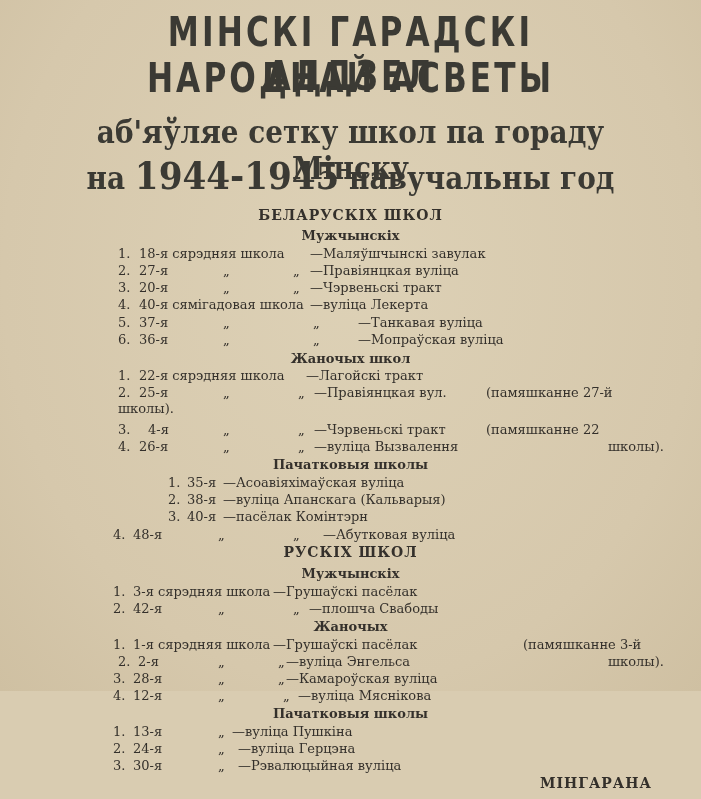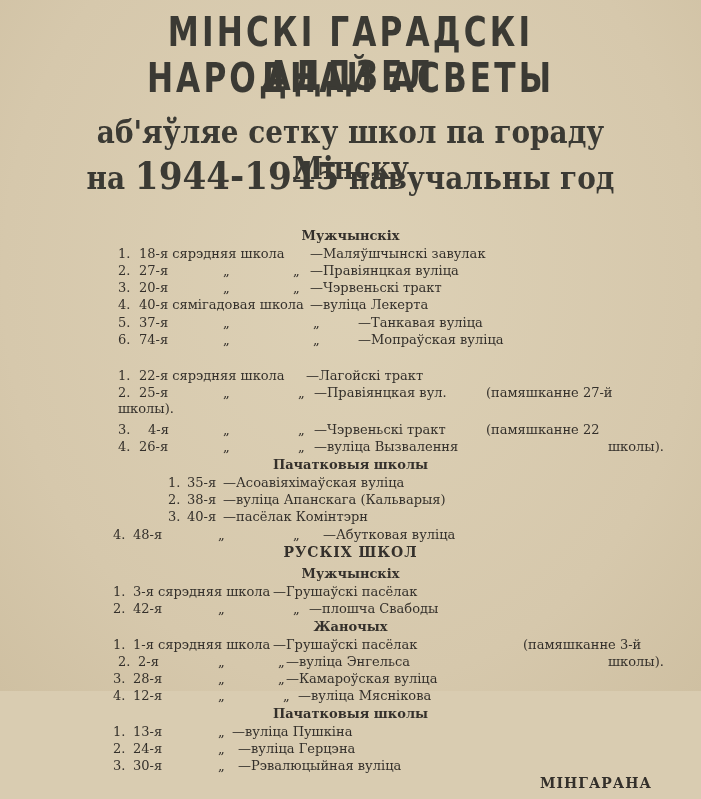--- a/index.html
+++ b/index.html
@@ -35,20 +35,21 @@
   <div class="h1" style="top:10px;">МІНСКІ ГАРАДСКІ АДДЗЕЛ</div>
   <div class="h1" style="top:56px;">НАРОДНАЙ АСВЕТЫ</div>
 
   <div class="h2" style="top:114px;">аб'яўляе сетку школ па гораду Мінску</div>
   <div class="h2" style="top:158px;">
     <span>на</span>
     <span class="yr">1944-1945</span>
     <span>навучальны год</span>
   </div>
 
+  <div class="sec" style="top:206px;">БЕЛАРУСКІХ ШКОЛ</div>
   <div class="sub" style="top:227px;">Мужчынскіх</div>
 
   <div class="row" style="left:118px; top:245px;">
     <span style="left:0">1.</span>
     <span style="left:21px">18-я сярэдняя школа</span>
     <span style="left:192px">—Маляўшчынскі завулак</span>
   </div>
   <div class="row" style="left:118px; top:262px;">
     <span style="left:0">2.</span>
     <span style="left:21px">27-я</span>
@@ -70,26 +71,27 @@
   </div>
   <div class="row" style="left:118px; top:314px;">
     <span style="left:0">5.</span>
     <span style="left:21px">37-я</span>
     <span style="left:105px">„</span>
     <span style="left:195px">„</span>
     <span style="left:240px">—Танкавая вуліца</span>
   </div>
   <div class="row" style="left:118px; top:331px;">
     <span style="left:0">6.</span>
-    <span style="left:21px">74-я</span>
+    <span style="left:21px">36-я</span>
     <span style="left:105px">„</span>
     <span style="left:195px">„</span>
     <span style="left:240px">—Мопраўская вуліца</span>
   </div>
 
+  <div class="sub" style="top:350px;">Жаночых школ</div>
 
   <div class="row" style="left:118px; top:367px;">
     <span style="left:0">1.</span>
     <span style="left:21px">22-я сярэдняя школа</span>
     <span style="left:188px">—Лагойскі тракт</span>
   </div>
   <div class="row" style="left:118px; top:384px;">
     <span style="left:0">2.</span>
     <span style="left:21px">25-я</span>
     <span style="left:105px">„</span>

